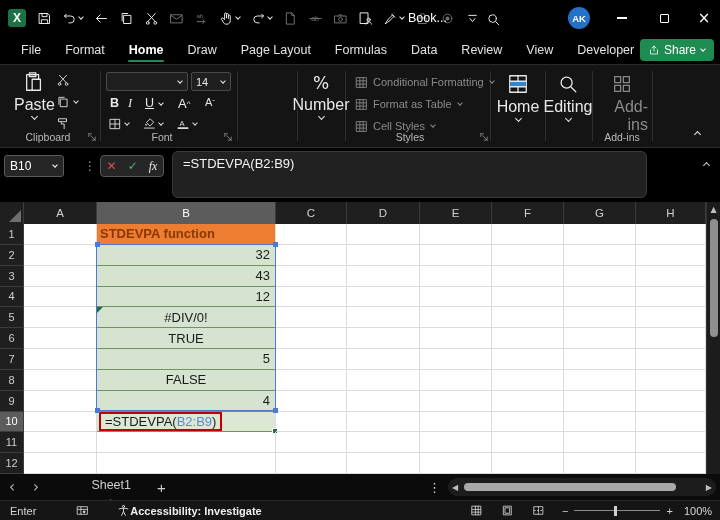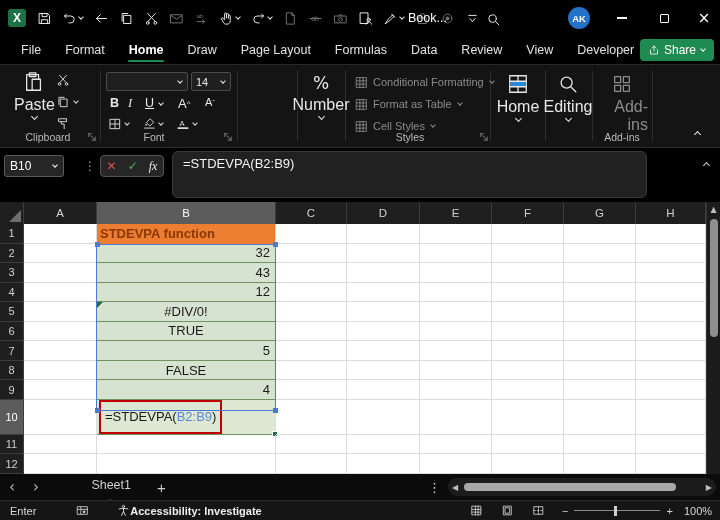--- a/index.html
+++ b/index.html
@@ -80,21 +80,21 @@
   .grow{display:grid;grid-template-columns:24px 73px 179px 71px 73px 72px 72px 72px 70px;}
   .rowh{background:#1f1f1f;color:#cfcfcf;font-size:11px;display:flex;align-items:center;justify-content:center;border-bottom:1px solid #3c3c3c;border-right:1px solid #3c3c3c;}
   .rowh.sel{background:var(--hdrsel);color:#fff;}
   .cell{border-right:1px solid #dcdcdc;border-bottom:1px solid #dcdcdc;font-size:13px;display:flex;align-items:center;position:relative;overflow:visible;}
   .c-title{background:var(--orange);color:var(--orangetxt);font-weight:bold;padding-left:3px;font-size:13px;border-bottom:1px solid var(--orange);}
   .c-green{background:var(--cellfill);border-bottom:1px solid var(--cellline);}
   .c-num{justify-content:flex-end;padding-right:5px;}
   .c-center{justify-content:center;}
   .c-formula{background:var(--cellfillact);border-bottom:1px solid var(--cellline);padding-left:2px;}
   .err-tri{position:absolute;left:0;top:0;width:0;height:0;border-top:6px solid #1E7145;border-right:6px solid transparent;}
-  .redbox{display:inline-flex;align-items:center;border:2.5px solid var(--red);padding:0 4px;height:34px;line-height:19px;white-space:nowrap;}
+  .redbox{display:inline-flex;align-items:center;border:2.5px solid var(--red);padding:0 4px;height:19px;line-height:19px;white-space:nowrap;}
   .f-range{color:var(--frange);}
   #range-outline{position:absolute;border:1.5px solid var(--rangeb);pointer-events:none;}
   .handle{position:absolute;width:5px;height:5px;background:var(--rangeb);}
   #fill-handle{position:absolute;width:6px;height:6px;background:#1E7145;border:1px solid #fff;}
   #vscroll{position:absolute;right:0;top:0;width:14px;height:272px;background:#1c1c1c;border-left:1px solid #333;}
   #vscroll .arr{display:block;text-align:center;color:#bdbdbd;font-size:8px;line-height:16px;}
   #vthumb{position:absolute;left:2.5px;top:17px;width:8px;height:118px;background:#8f8f8f;border-radius:4px;}
 
   
   #tabbar{position:relative;height:26px;background:#0b0b0b;display:flex;align-items:center;}
@@ -462,21 +462,21 @@
           <use href="#s-bucket"></use>
         </svg>
         <span class="chev sm" style="margin-left:3px"></span>
       </div>
     <div class="minibtn" style="left:176px;top:52px">
         <svg class="ic">
           <use href="#s-fontA"></use>
         </svg>
         <span class="chev sm" style="margin-left:3px"></span>
       </div>
-    <div class="rlabel" style="left:124px;width:60px">Font</div>
+    <div class="rlabel" style="left:132px;width:60px">Font</div>
     <svg class="ic launch" style="left:222px">
         <use href="#s-launcher"></use>
       </svg>
 
 
     <div class="bigbtn" style="left:299px;top:8px;width:44px">
       <span class="glyph" style="font-size:17px">%</span>
       <span class="lbl">Number</span>
       <span class="chev"></span>
     </div>

